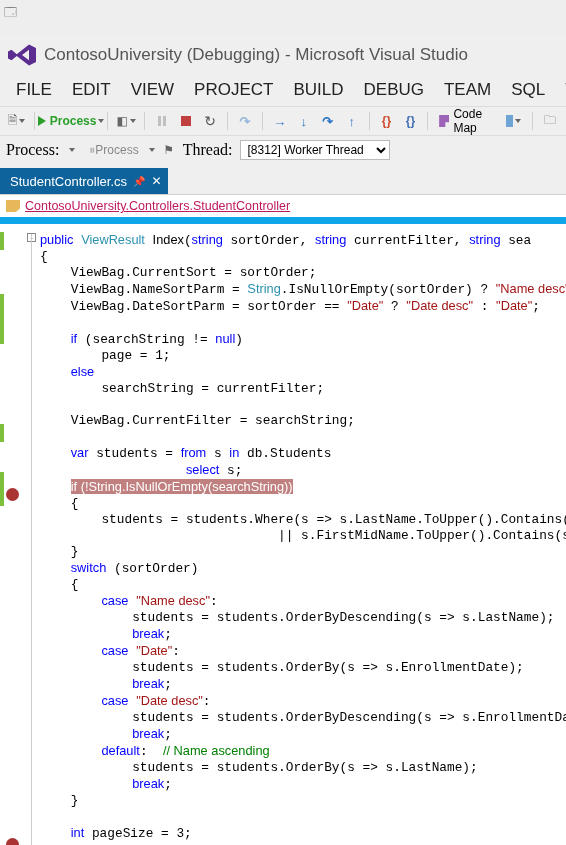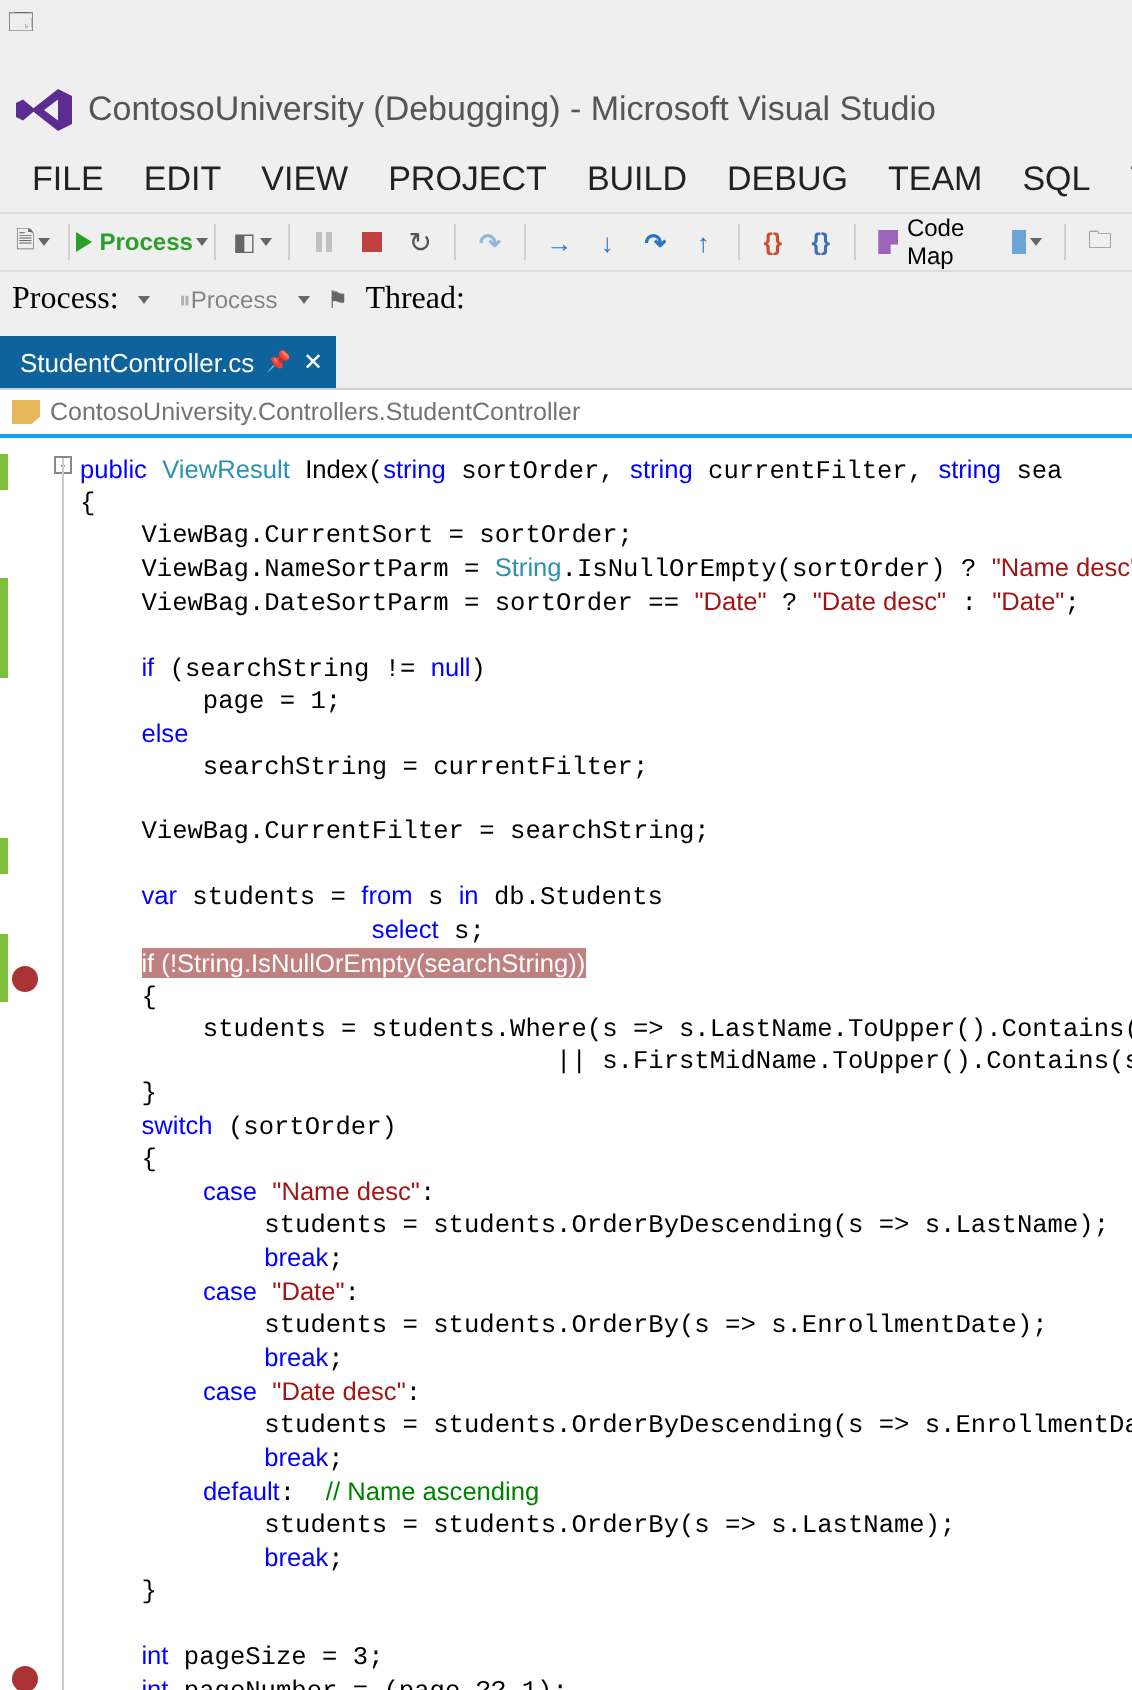--- a/index.html
+++ b/index.html
@@ -34,21 +34,21 @@
   .proc-row label{ font-size:16px; margin-right:4px;font-family:Liberation Serif, serif;}
   .proc-select { font-family:inherit; font-size:12px; border:1px solid #bbb; background:#fff; padding:1px 2px;}
   .codemap-link { font-size:12px;}
   .codemap-link::before{content:"";display:inline-block;width:14px;height:12px;background:linear-gradient(#9c63b8,#9c63b8);clip-path:polygon(0 0,100% 0,100% 60%,60% 60%,60% 100%,0 100%);margin-right:4px;vertical-align:middle;}
 
   
   .tabstrip { display:flex; align-items:flex-end; background:#efefef; padding:4px 0 0 0; }
   .tab { display:flex; align-items:center; background:#0e639c; color:#fff; font-size:13px; padding:4px 6px 4px 10px; height:26px; }
   .tab .pin { margin-left:6px; font-size:10px;}
   .tab .close { margin-left:6px; font-size:12px; cursor:pointer;}
-  .breadcrumb { display:flex; align-items:center; background:#fff; border-top:1px solid #d0d0d0; border-bottom:2px solid #0ea5e9; padding:4px 6px; font-size:12.5px; color:#737373;}
+  .breadcrumb { display:flex; align-items:center; background:#fff; border-top:1px solid #d0d0d0; border-bottom:7px solid #0ea5e9; padding:4px 6px; font-size:12.5px; color:#be185d;text-decoration:underline;}
   .breadcrumb .class-icon { width:14px; height:12px; margin-right:5px; background:#e6b85a; clip-path:polygon(0 0,100% 0,100% 70%,70% 100%,0 100%);}
 
   
   .editor-wrap { display:flex; background:#fff; height:670px; position:relative; }
   .margin-col { width:26px; background:#fff; border-right:0; position:relative; flex-shrink:0;}
   .outlinecol { width:12px; background:#fff; flex-shrink:0; position:relative;}
   .greenbar { position:absolute; left:0; width:4px; background:#7bbf3a;}
   .bp-dot { position:absolute; left:6px; width:13px; height:13px; background:#a33; border-radius:50%;}
   .exec-arrow { position:absolute; left:6px; color:#e2b400; font-size:12px;}
   .collapse-box { position:absolute; left:1px; width:9px; height:9px; border:1px solid #888; background:#fff; font-size:8px; line-height:7px; text-align:center; color:#555;}
@@ -164,20 +164,23 @@
   <span class="drop-arrow" style="margin:0 6px 0 2px;"></span>
   <span class="tbtn disabled">
       <span class="small-icon">⏸</span>
       <span>Process</span>
     </span>
   <span class="drop-arrow"></span>
   <span class="tbtn">
       <span class="small-icon">⚑</span>
     </span>
   <label>Thread:</label>
+  <select class="proc-select" style="width:150px;">
+    <option>[8312] Worker Thread</option>
+  </select>
 </div>
 
 <div class="tabstrip">
   <div class="tab">
     <span>StudentController.cs</span>
     <span class="pin">📌</span>
     <span class="close">✕</span>
   </div>
 </div>
 

